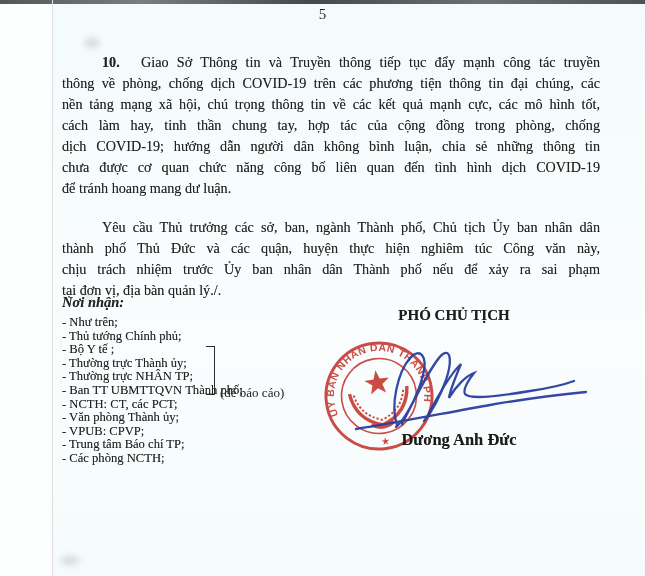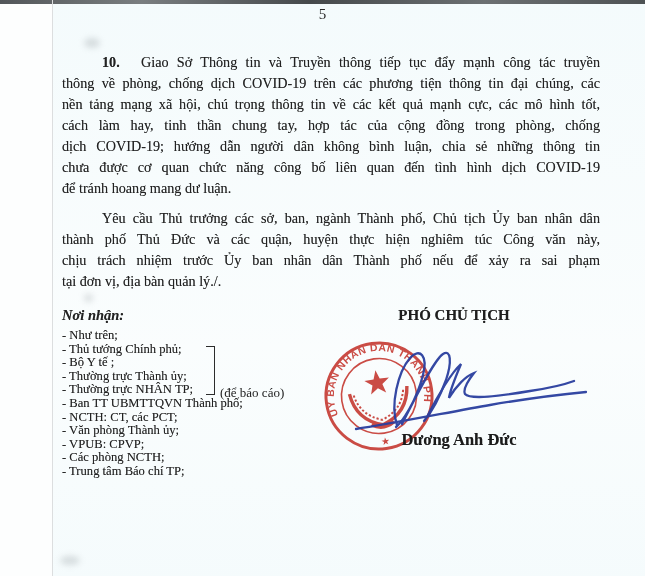--- a/index.html
+++ b/index.html
@@ -16,23 +16,23 @@
     background:linear-gradient(90deg,#53575a,#7a7e80 22%,#45494b 48%,#6c7072 75%,#4e5254);}
   .left-scanline{position:absolute;left:52px;top:0;bottom:0;width:1px;background:#dcdedf;}
   .smudge{position:absolute;border-radius:50%;background:#9aa2a6;filter:blur(3px);opacity:.35;}
   .page-num{position:absolute;top:6px;left:0;width:645px;text-align:center;
     font-size:15px;color:#2a2a2a;}
   .body-text{position:absolute;left:62px;top:52px;width:538px;
     font-size:14.2px;color:#222;text-shadow:0 0 .6px rgba(30,30,30,.45);}
   .line{line-height:21px;text-align:justify;text-align-last:justify;white-space:normal;}
   .line.last{text-align-last:left;}
   .line.indent{padding-left:40px;}
-  .para2{margin-top:9px;}
+  .para2{margin-top:18px;}
   b.pnum{margin-right:13px;}
-  .recipients{position:absolute;left:62px;top:307px;width:260px;color:#222;
+  .recipients{position:absolute;left:62px;top:294px;width:260px;color:#222;
     text-shadow:0 0 .5px rgba(30,30,30,.4);}
   .recipients .label{font-weight:bold;font-style:italic;font-size:14.5px;}
   .recipients ul{list-style:none;margin:5px 0 0 0;padding:0;}
   .recipients li{font-size:12.6px;line-height:13.6px;}
   .bracket{position:absolute;left:206px;top:346px;width:8px;height:47px;
     border-top:1.4px solid #2c2c2c;border-right:1.4px solid #2c2c2c;border-bottom:1.4px solid #2c2c2c;}
   .bracket-note{position:absolute;left:220px;top:385px;font-size:13px;color:#222;}
   .sig-titles{position:absolute;left:340px;top:306px;width:228px;text-align:center;
     font-weight:bold;font-size:15px;line-height:18.5px;color:#1e1e1e;
     text-shadow:0 0 .6px rgba(30,30,30,.5);}
@@ -78,22 +78,22 @@
     <ul>
       <li>- Như trên;</li>
       <li>- Thủ tướng Chính phủ;</li>
       <li>- Bộ Y tế ;</li>
       <li>- Thường trực Thành ủy;</li>
       <li>- Thường trực NHÂN TP;</li>
       <li>- Ban TT UBMTTQVN Thành phố;</li>
       <li>- NCTH: CT, các PCT;</li>
       <li>- Văn phòng Thành ủy;</li>
       <li>- VPUB: CPVP;</li>
+      <li>- Trung tâm Báo chí TP;</li>
       <li>- Các phòng NCTH;</li>
-      <li>- Trung tâm Báo chí TP;</li>
     </ul>
   </div>
 
   <div class="bracket"></div>
   <div class="bracket-note">(để báo cáo)</div>
 
   <div class="sig-titles">
     <div>PHÓ CHỦ TỊCH</div>
   </div>
 

